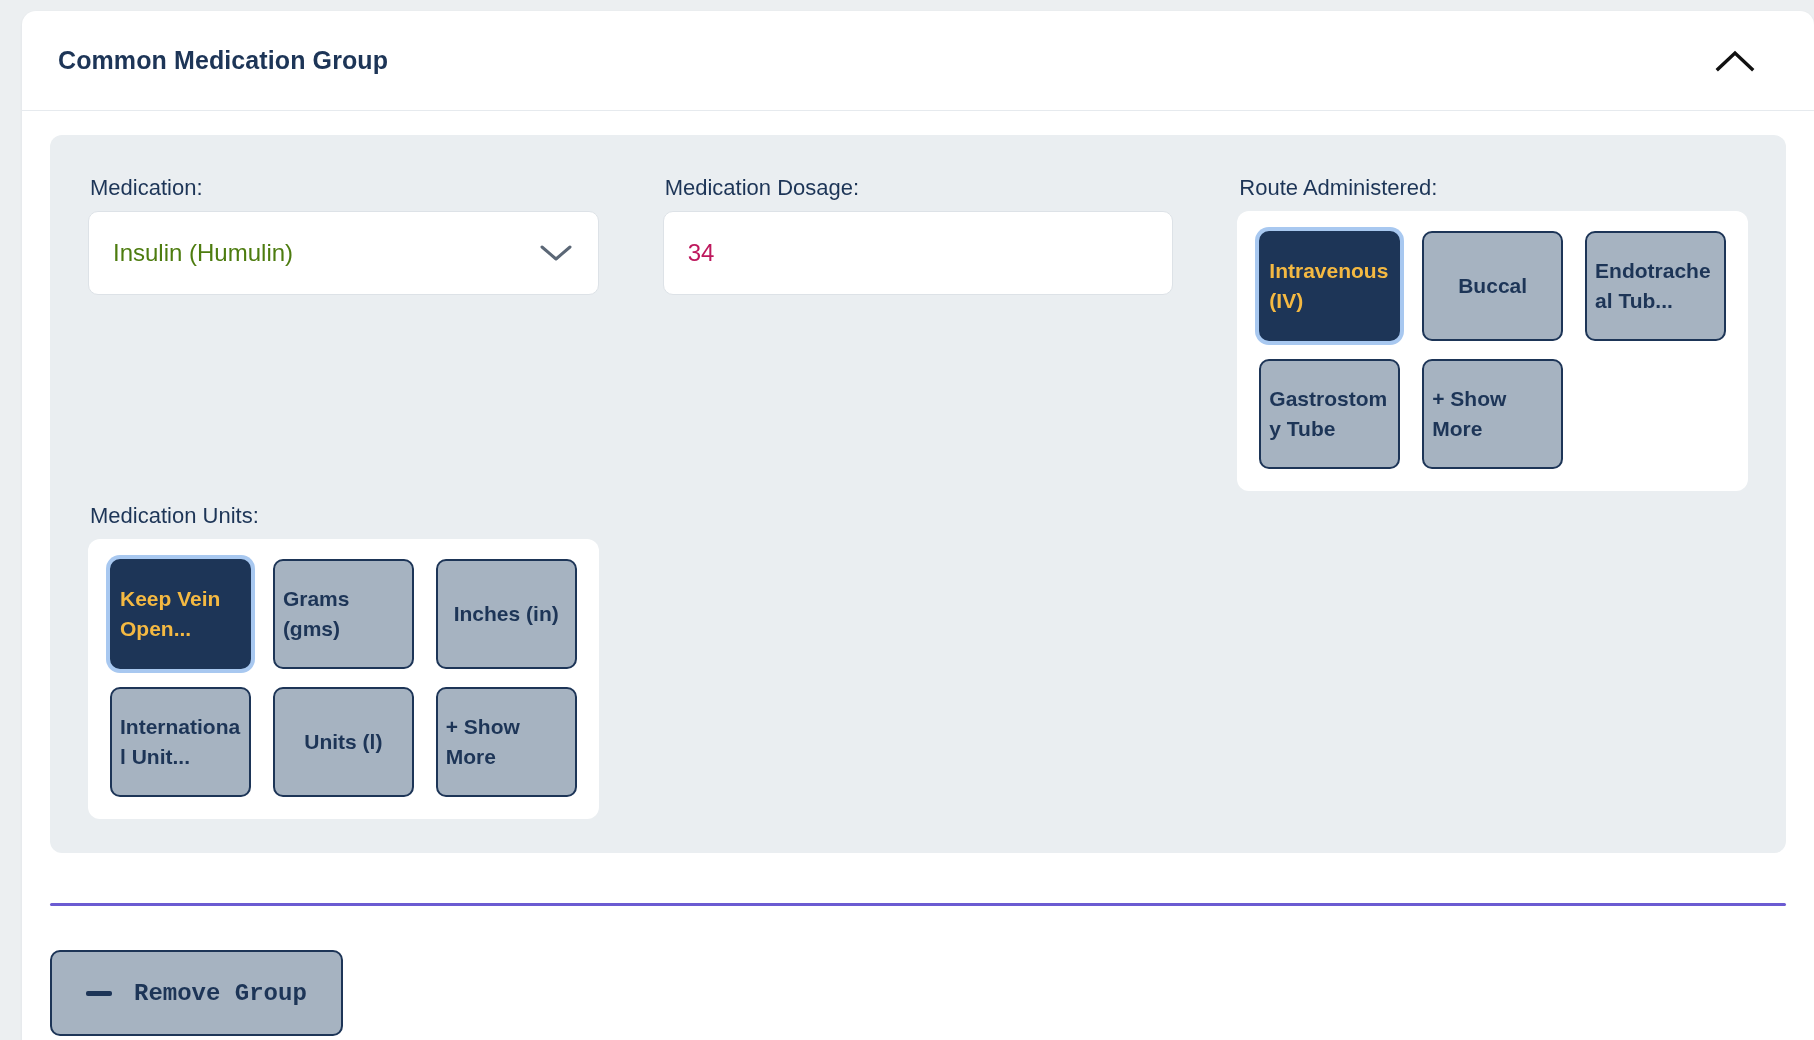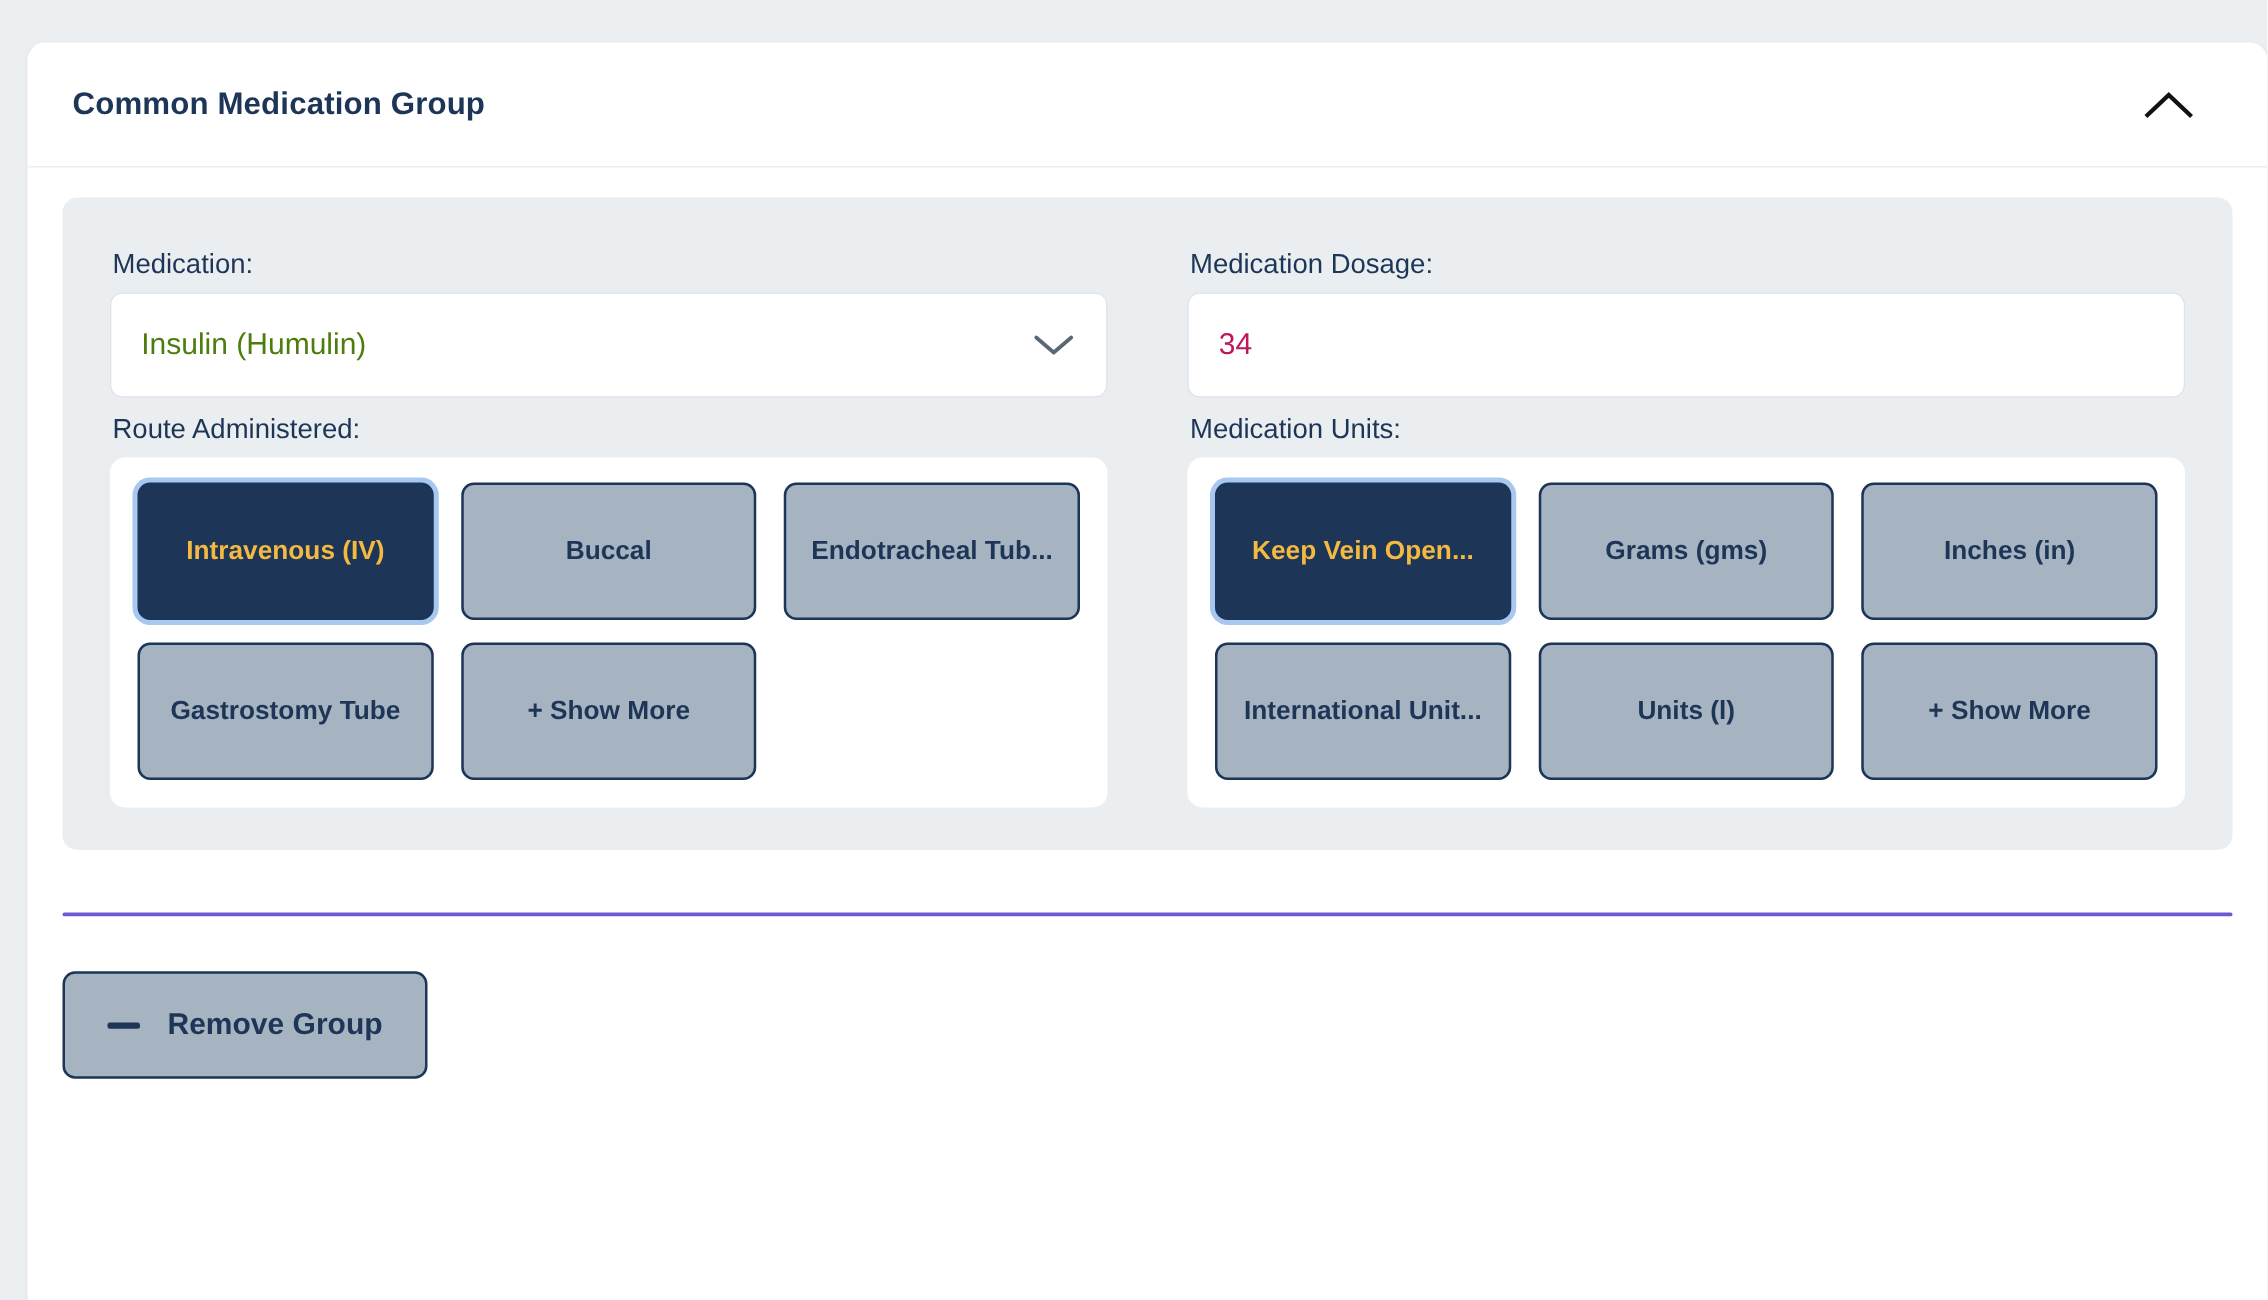--- a/index.html
+++ b/index.html
@@ -25,21 +25,21 @@
     background:var(--page-bg);
     font-family:"Liberation Sans", sans-serif;
     -webkit-font-smoothing:antialiased;
     overflow:hidden;
   }
 
   .screen{
     position:relative;
     width:1814px;
     height:1040px;
-    padding:34px 0 0 22px;
+    padding:11px 0 0 22px;
   }
 
   
   .card{
     position:relative;
     width:1792px;
     min-height:1040px;
     background:var(--card-bg);
     border-top-left-radius:14px;
     border-top-right-radius:14px;
@@ -73,21 +73,21 @@
 
   
   .panel{
     margin:24px 28px 0 28px;
     background:var(--panel-bg);
     border-radius:12px;
     padding:28px 38px 34px 38px;
   }
   .grid2{
     display:grid;
-    grid-template-columns:1fr 1fr;
+    grid-template-columns:1fr 1fr 1fr;
     column-gap:64px;
   }
   .field-label{
     font-size:22px;
     color:var(--navy-text);
     font-weight:400;
     margin:12px 0 10px 2px;
     display:block;
   }
 
@@ -178,21 +178,21 @@
   .remove-btn{
     display:inline-flex;
     align-items:center;
     gap:22px;
     height:86px;
     padding:0 34px;
     background:var(--btn-bg);
     border:2px solid var(--btn-border);
     border-radius:10px;
     color:var(--navy-text);
-    font-family:Liberation Sans, sans-serif;
+    font-family:Liberation Mono, monospace;
     font-size:24px;
     font-weight:700;
     cursor:pointer;
   }
   .minus-icon{
     display:inline-block;
     width:26px;height:5px;
     background:var(--navy-text);
     border-radius:2px;
   }

